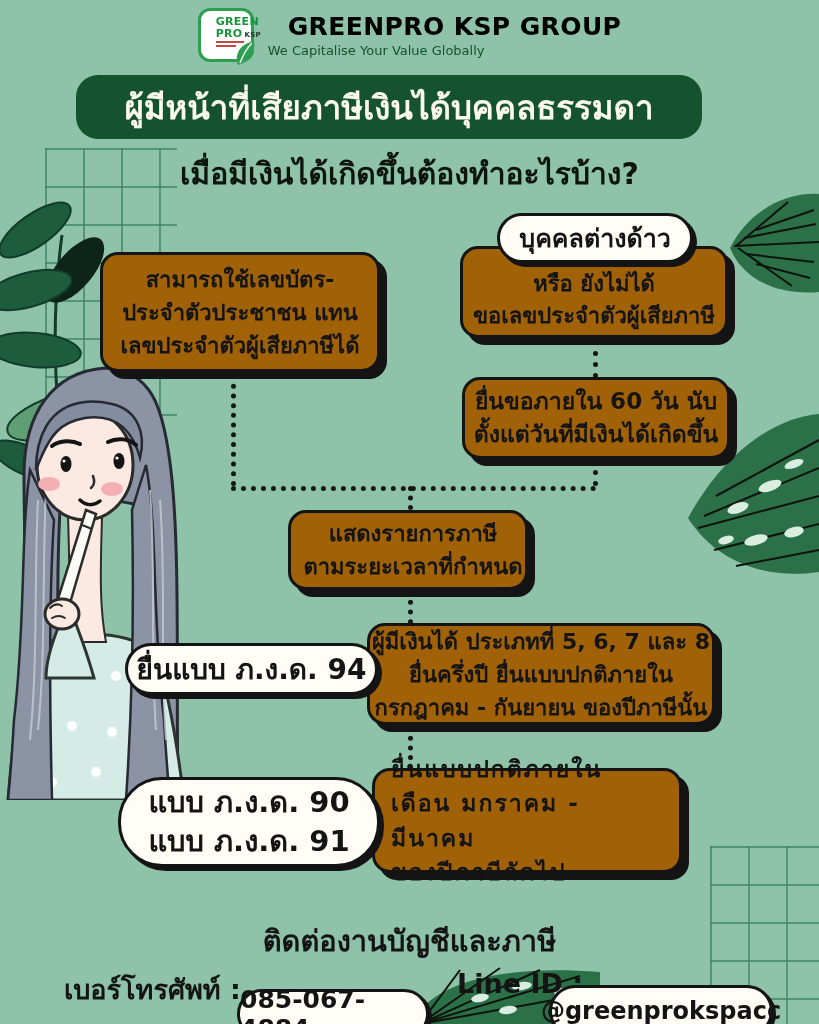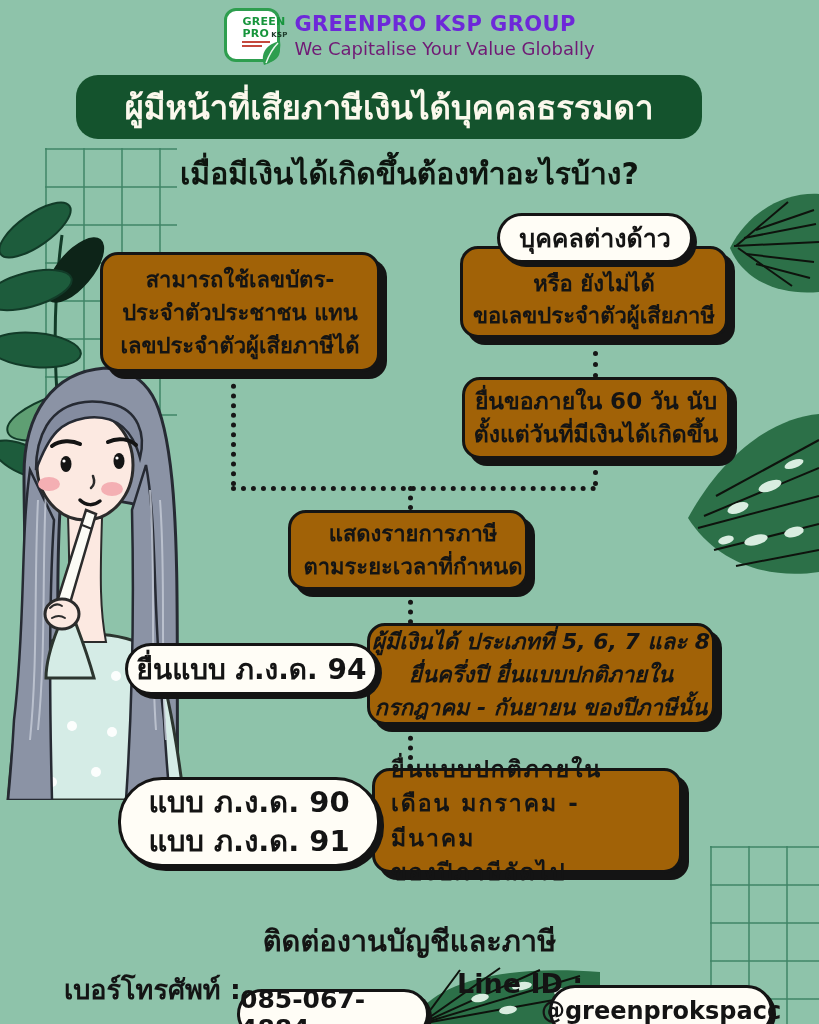--- a/index.html
+++ b/index.html
@@ -20,22 +20,22 @@
   }
 
   
   .brand { position:absolute; top:8px; left:0; width:100%; display:flex; justify-content:center; align-items:center; gap:14px; z-index:5; }
   .logo-box { width:56px; height:54px; background:#ffffff; border:3px solid #2e9e4f; border-radius:12px; position:relative; box-sizing:border-box; padding:5px 0 0 15px; }
   .logo-g { font-size:11px; line-height:1.05; font-weight:800; color:#17953c; letter-spacing:.3px; }
   .logo-ksp { font-size:7px; font-weight:800; color:#1c3a2a; margin-left:2px; }
   .logo-redline { height:2px; background:#c4483c; width:28px; margin-top:2px; }
   .logo-redline.short { width:20px; margin-top:2px; }
   .logo-leaf { position:absolute; right:-5px; bottom:-7px; }
-  .brand-name { font-size:21px; font-weight:800; color:#6d28d9; letter-spacing:.4px; }
-  .brand-tagline { font-size:18px; color:#701a75; margin-top:2px; }
+  .brand-name { font-size:25px; font-weight:800; color:#000000; letter-spacing:.4px;margin-left:20px; }
+  .brand-tagline { font-size:13px; color:#14532d; margin-top:2px; }
 
   
   .banner {
     position:absolute; left:76px; top:75px; width:626px; height:64px;
     background:#14532d; border-radius:22px; color:#fbf8ec;
     display:flex; align-items:center; justify-content:center;
     font-size:33px; font-weight:800; z-index:5;
   }
   .subtitle { position:absolute; top:150px; left:0; width:100%; text-align:center; font-size:30px; font-weight:800; color:#0e150f; z-index:5; }
 
@@ -214,21 +214,21 @@
   <div class="box pre" style="left:460px; top:246px; width:268px; height:92px; font-size:22px; line-height:1.45; padding-top:16px;">หรือ ยังไม่ได้
 ขอเลขประจำตัวผู้เสียภาษี</div>
   <div class="pill" style="left:497px; top:213px; width:196px; height:50px; font-size:25px;">บุคคลต่างด้าว</div>
 
   <div class="box pre" style="left:462px; top:377px; width:268px; height:82px; font-size:23px; line-height:1.45;">ยื่นขอภายใน 60 วัน นับ
 ตั้งแต่วันที่มีเงินได้เกิดขึ้น</div>
 
   <div class="box pre" style="left:288px; top:510px; width:240px; height:80px; font-size:22px; line-height:1.5;padding-left:10px;">แสดงรายการภาษี
 ตามระยะเวลาที่กำหนด</div>
 
-  <div class="box pre" style="left:367px; top:623px; width:348px; height:102px; font-size:22px; line-height:1.5;font-style:italic;">ผู้มีเงินได้ ประเภทที่ 5, 6, 7 และ 8
+  <div class="box pre" style="left:367px; top:623px; width:348px; height:102px; font-size:22px; line-height:1.5;">ผู้มีเงินได้ ประเภทที่ 5, 6, 7 และ 8
 ยื่นครึ่งปี ยื่นแบบปกติภายใน
 กรกฎาคม - กันยายน ของปีภาษีนั้น</div>
   <div class="pill" style="left:125px; top:643px; width:253px; height:52px; font-size:28px;">ยื่นแบบ ภ.ง.ด. 94</div>
 
   <div class="box pre" style="left:372px; top:768px; width:310px; height:105px; font-size:23px; line-height:1.5; letter-spacing:2px; justify-content:flex-start; text-align:left; padding:0 16px;">ยื่นแบบปกติภายใน
 เดือน มกราคม - มีนาคม
 ของปีภาษีถัดไป</div>
   <div class="pill pre" style="left:118px; top:777px; width:262px; height:90px; font-size:29px; line-height:1.35; border-radius:44px;">แบบ ภ.ง.ด. 90
 แบบ ภ.ง.ด. 91</div>
 

